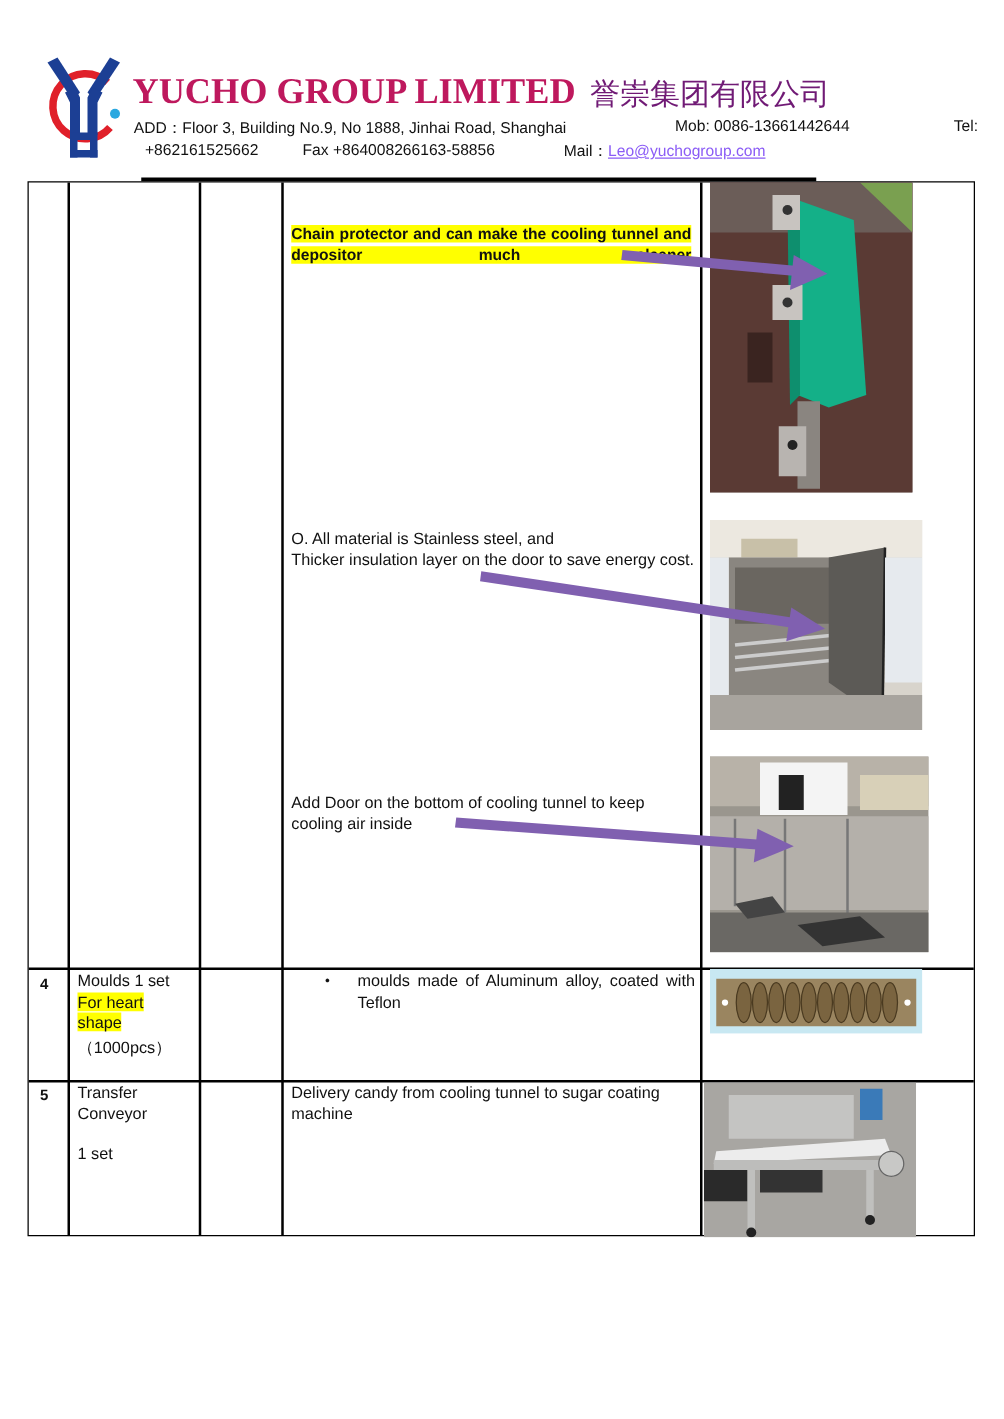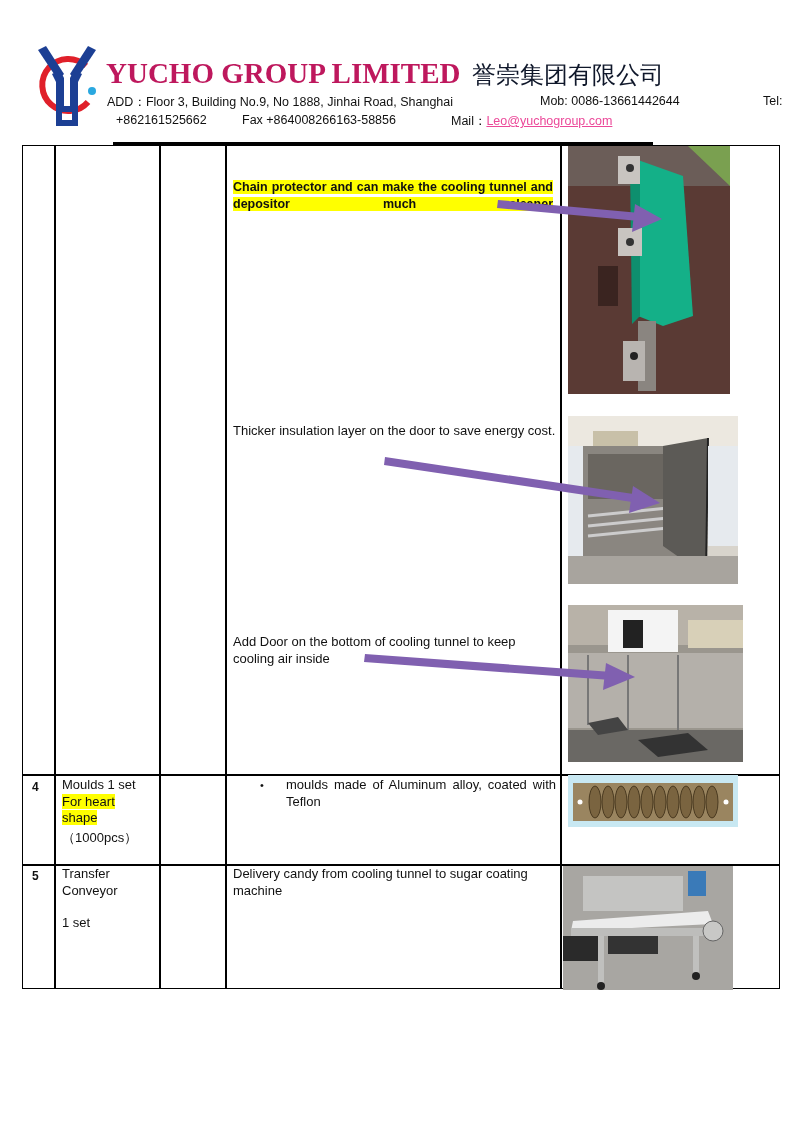--- a/index.html
+++ b/index.html
@@ -8,30 +8,30 @@
 
     
     .logo { position: absolute; left: 34px; top: 44px; width: 66px; height: 84px; }
     .company-name {
       position: absolute; left: 106px; top: 57px;
       font-family: "Liberation Serif", serif; font-weight: bold;
       font-size: 29px; color: #be185d; letter-spacing: 0px; white-space: nowrap;
     }
     .company-cn {
       position: absolute; left: 472px; top: 59px;
-      font-family: "DejaVu Sans", sans-serif; font-size: 24px; color: #0f172a; white-space: nowrap;
+      font-family: "DejaVu Sans", sans-serif; font-size: 24px; color: #701a75; white-space: nowrap;
     }
     .hdr-line { position: absolute; font-size: 12.5px; color: #111; white-space: nowrap; text-align: center; }
     .hdr-addr { left: 107px; top: 94px; }
     .hdr-mob  { left: 540px; top: 94px; }
     .hdr-tel  { left: 763px; top: 94px; }
     .hdr-phone{ left: 116px; top: 113px; }
     .hdr-fax  { left: 242px; top: 113px; }
     .hdr-mail { left: 451px; top: 113px; }
-    .hdr-mail a { color: #ec4899; text-decoration: underline; }
+    .hdr-mail a { color: #8b5cf6; text-decoration: underline; }
     .hdr-rule { position: absolute; left: 113px; top: 142px; width: 540px; height: 3px; background: #000; }
 
     
     .tbl { position: absolute; left: 22px; top: 145px; width: 758px; height: 844px; border: 1.5px solid #000; }
     .vline { position: absolute; top: 0; bottom: 0; width: 1.5px; background: #000; }
     .hline { position: absolute; left: 0; right: 0; height: 1.5px; background: #000; }
 
     .cell-text { position: absolute; font-size: 13px; line-height: 16.5px; color: #111; }
     .hl { background: #ffff00; }
     .num { font-weight: bold; font-size: 12px; }
@@ -105,20 +105,21 @@
         <circle cx="62" cy="22" r="4" fill="#333"></circle>
         <circle cx="62" cy="96" r="4" fill="#333"></circle>
         <rect x="70" y="175" width="18" height="70" fill="#8a8580"></rect>
         <rect x="55" y="195" width="22" height="40" fill="#b8b4b0"></rect>
         <circle cx="66" cy="210" r="4" fill="#222"></circle>
         <rect x="30" y="120" width="20" height="40" fill="#3a2420"></rect>
       </svg>
     </div>
 
     <div class="cell-text" style="left:210px; top:277px; width:325px;">
+      <div>O.  All material is Stainless steel, and</div>
       <div>Thicker insulation layer on the door to save energy cost.</div>
     </div>
 
     <div class="photo" style="left:545px; top:270px; width:170px; height:168px;">
       <svg width="170" height="168" viewBox="0 0 170 168">
         <rect width="170" height="168" fill="#d8d4cc"></rect>
         <rect x="0" y="0" width="170" height="30" fill="#ece8e0"></rect>
         <rect x="25" y="15" width="45" height="15" fill="#c8c0a8"></rect>
         <rect x="15" y="30" width="95" height="110" fill="#8a8680"></rect>
         <rect x="20" y="38" width="85" height="45" fill="#6a6660"></rect>

